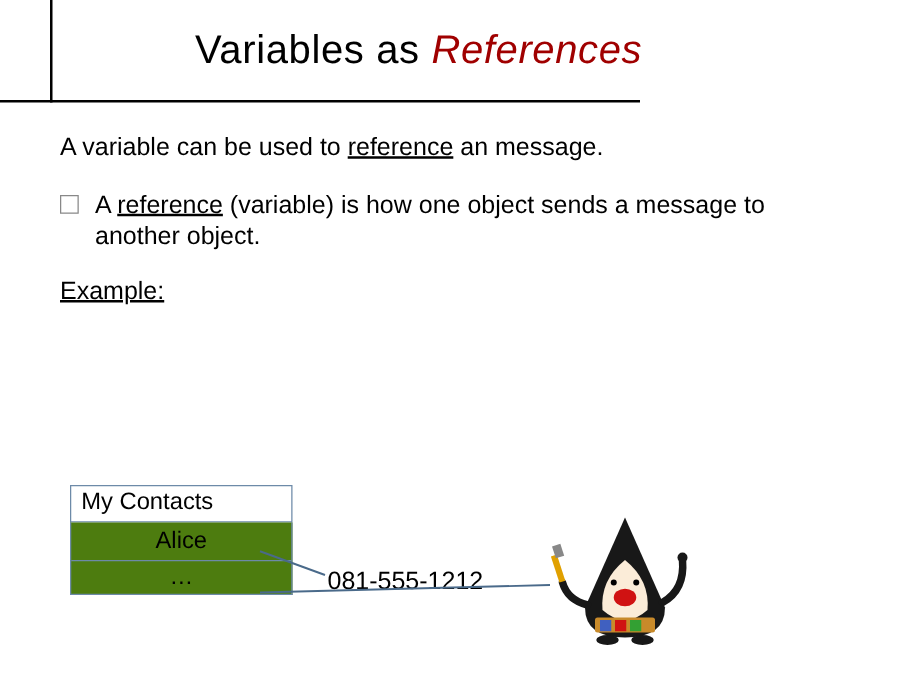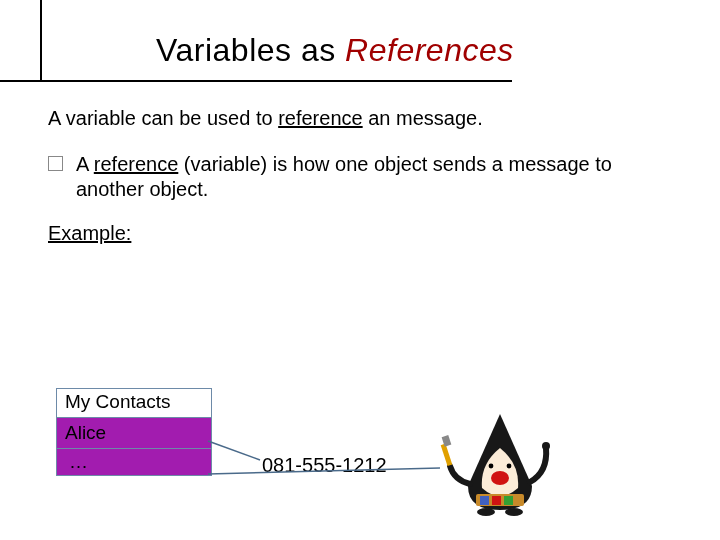--- a/index.html
+++ b/index.html
@@ -22,21 +22,21 @@
   .title-wrap {
     position: relative;
     height: 66px;
   }
   .title {
     font-size: 32px;
     letter-spacing: 0.5px;
     color: #000;
     position: absolute;
     left: 108px;
-    top: 14px;
+    top: 3px;
     font-weight: 400;
   }
   .title .plain { color:#000; }
   .title .emph  { color:#a00000; font-style: italic; }
   .title-rule {
     position: absolute;
     left: -48px;
     right: 160px;
     bottom: 2px;
     border-bottom: 2px solid #000;
@@ -70,34 +70,35 @@
   }
   .bullet .txt { display: block; padding-left: 0; }
   .example-label { font-weight: normal; margin-bottom: 14px; }
   .u { text-decoration: underline; }
   .it { font-style: italic; }
 
   .contacts-area {
     position: absolute;
     left: 56px;
     top: 388px;
-    width: 156px;
+    width: 178px;
     font-family: "Comic Sans MS", "Comic Sans", cursive, sans-serif;
     font-size: 19px;
     color: #000;
   }
   .contacts-header {
     border: 1px solid #6d8aa8;
     padding: 2px 8px 4px 8px;
     background: #fff;
   }
   .contacts-list {
-    background: #a21caf;
+    background: #4d7c0f;
     border: 1px solid #6d8aa8;
     border-top: none;
+    text-align: center;
   }
   .contacts-row {
     border-bottom: 1.3px solid #6d8aa8;
     padding: 4px 8px;
   }
   .contacts-row:last-child { border-bottom: none; }
   .contacts-ellip { padding: 2px 12px; }
 
   .phone-num {
     position: absolute;

